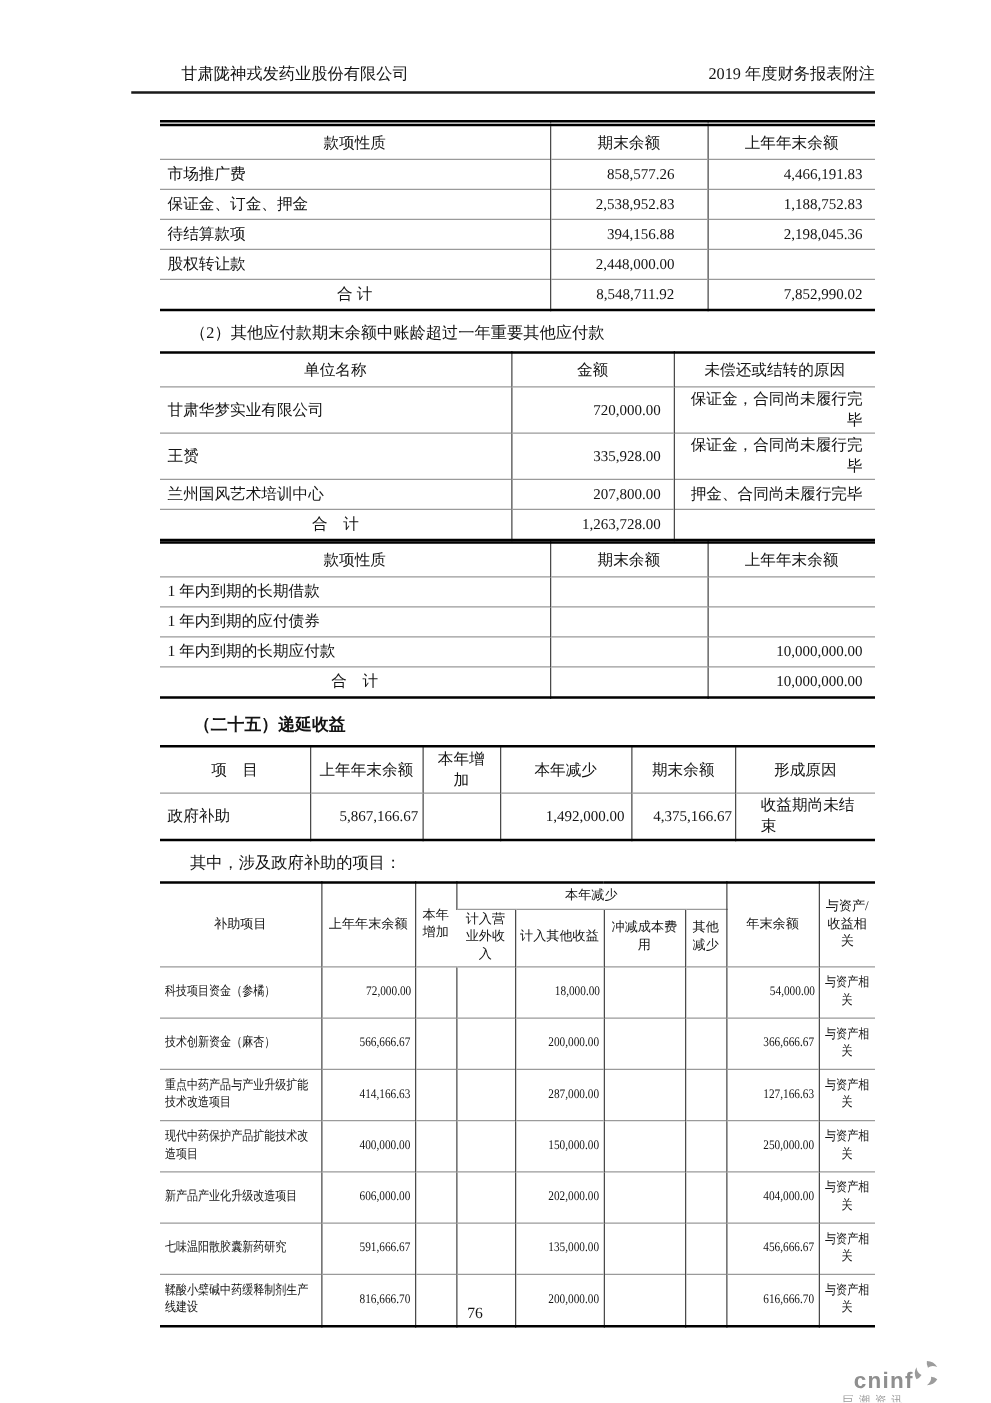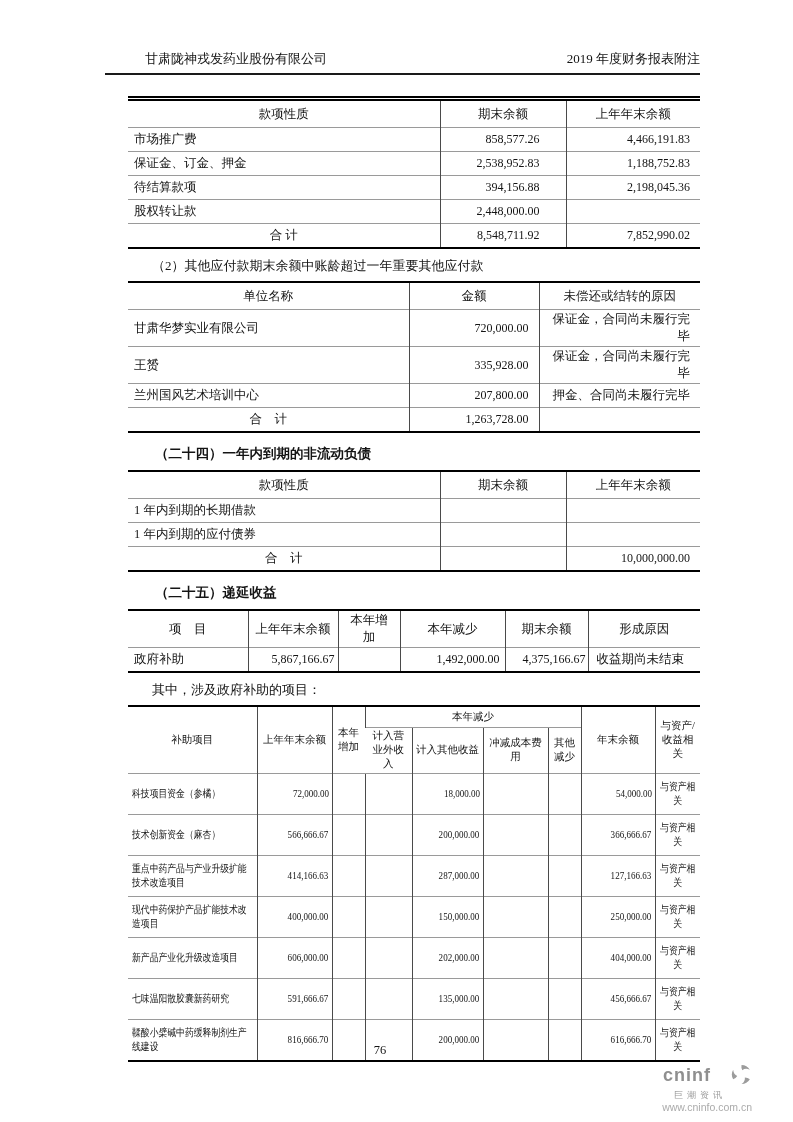--- a/index.html
+++ b/index.html
@@ -33,21 +33,21 @@
   .t5 th{font-size:10.5px;padding:1px 3px;line-height:1.35;}
   .t5 td{font-size:10.5px;height:32px;padding:4px 4px;line-height:1.3;}
   .t5 .gh{height:18px;}
   .sq{display:inline-block;width:119%;transform:scaleX(.84);transform-origin:0 50%;}
   .sqr{display:inline-block;white-space:nowrap;transform:scaleX(.86);transform-origin:100% 50%;}
   .sqc{display:inline-block;width:119%;margin-left:-9.5%;transform:scaleX(.84);transform-origin:50% 50%;}
   
   .page-num{position:absolute;left:0;top:1043px;width:100%;text-align:center;font-size:12.5px;}
   .logo{position:absolute;right:8px;top:1064px;text-align:right;
         font-family:"Liberation Sans","DejaVu Sans",sans-serif;line-height:1.25;}
-  .logo .brandrow{display:flex;justify-content:flex-end;align-items:flex-start;gap:20px;}
+  .logo .brandrow{display:flex;justify-content:flex-end;align-items:flex-end;gap:0;margin-top:24px;}
   .logo .brand{font-size:18px;font-weight:bold;color:#8f8f8f;letter-spacing:1px;}
   .logo .cn{font-size:9px;color:#9a9a9a;letter-spacing:4px;margin-right:26px;text-align:right;}
   .logo .url{font-size:10.5px;color:#ababab;}
 </style>
 </head>
 <body>
 
 <div class="page">
 
   <div class="doc-header">
@@ -127,21 +127,20 @@
         <td class="num" style="font-size:12.5px">押金、合同尚未履行完毕</td>
       </tr>
       <tr class="total">
         <td class="ctr">合　计</td>
         <td class="num">1,263,728.00</td>
         <td></td>
       </tr>
     </tbody>
       </table>
 
-    <div class="h">（二十四）一年内到期的非流动负债</div>
 
     <table class="tb">
       <colgroup>
           <col style="width:312px">
           <col style="width:126px">
           <col style="width:134px">
         </colgroup>
       <tbody>
           <tr class="first">
         <th>款项性质</th>
@@ -150,20 +149,25 @@
       </tr>
       <tr>
         <td>1 年内到期的长期借款</td>
         <td class="num"></td>
         <td class="num"></td>
       </tr>
       <tr>
         <td>1 年内到期的应付债券</td>
         <td class="num"></td>
         <td class="num"></td>
+      </tr>
+      <tr>
+        <td>1 年内到期的长期应付款</td>
+        <td class="num"></td>
+        <td class="num">10,000,000.00</td>
       </tr>
       <tr class="total">
         <td class="ctr">合　计</td>
         <td class="num"></td>
         <td class="num">10,000,000.00</td>
       </tr>
     </tbody>
       </table>
 
     <div class="h">（二十五）递延收益</div>
@@ -185,21 +189,21 @@
         <th>本年减少</th>
         <th>期末余额</th>
         <th>形成原因</th>
       </tr>
       <tr>
         <td>政府补助</td>
         <td class="num" style="padding-right:3px">5,867,166.67</td>
         <td class="num"></td>
         <td class="num" style="padding-right:5px">1,492,000.00</td>
         <td class="num" style="padding-right:2px">4,375,166.67</td>
-        <td style="padding-left:8px">收益期尚未结束</td>
+        <td style="padding-left:20px">收益期尚未结束</td>
       </tr>
     </tbody>
       </table>
 
     <div class="note">其中，涉及政府补助的项目：</div>
 
     <table class="tb t5">
       <colgroup>
           <col style="width:129px">
           <col style="width:75px">

